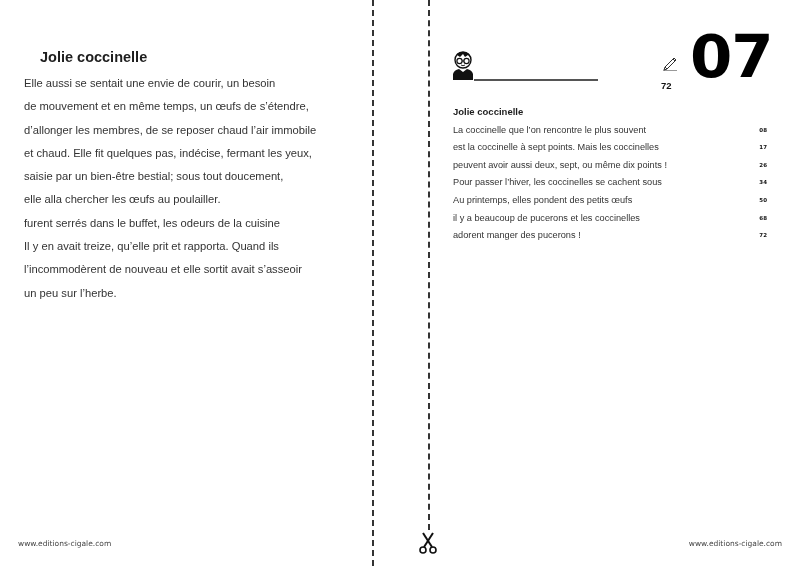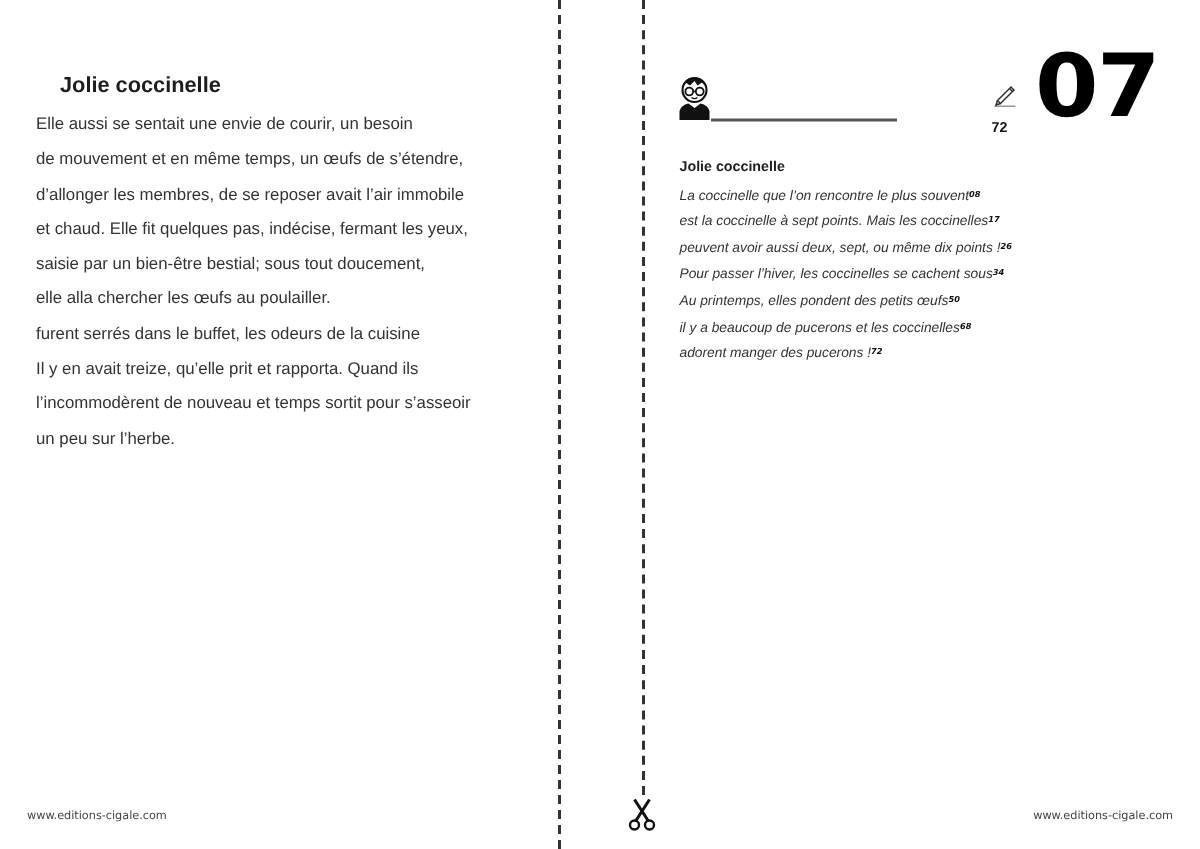--- a/index.html
+++ b/index.html
@@ -59,22 +59,22 @@
     transform: scaleX(1.05); transform-origin: left top;
   }
   .right-title {
     position: absolute; left: 453px; top: 106px;
     font-size: 9.5px; font-weight: bold; color: #1e1e1e;
   }
   .right-body {
     position: absolute; left: 453px; top: 121px; width: 318px;
   }
   .right-row {
-    display: flex; align-items: center;
-    height: 17.55px; font-size: 9.2px; color: #333; white-space: nowrap; font-style: italic;
+    display: flex; justify-content: space-between; align-items: center;
+    height: 17.55px; font-size: 9.2px; color: #333; white-space: nowrap;
   }
   .right-row .count {
     font-size: 5.5px; font-weight: bold; color: #111; margin-right: 4px;
     font-family: "DejaVu Sans", sans-serif;
   }
 </style>
 </head>
 <body>
 
 <div class="dash-left"></div>
@@ -83,27 +83,27 @@
   <line x1="7" y1="2" x2="16" y2="16" stroke="#111" stroke-width="2"></line>
   <line x1="17" y1="2" x2="8" y2="16" stroke="#111" stroke-width="2"></line>
   <circle cx="7" cy="19" r="3" fill="none" stroke="#111" stroke-width="1.6"></circle>
   <circle cx="17" cy="19" r="3" fill="none" stroke="#111" stroke-width="1.6"></circle>
 </svg>
 
 <div class="left-title">Jolie coccinelle</div>
 <div class="left-body">
   <div>Elle aussi se sentait une envie de courir, un besoin</div>
   <div>de mouvement et en même temps, un œufs de s’étendre,</div>
-  <div>d’allonger les membres, de se reposer avait l’air immobile</div>
+  <div>d’allonger les membres, de se reposer chaud l’air immobile</div>
   <div>et chaud. Elle fit quelques pas, indécise, fermant les yeux,</div>
   <div>saisie par un bien-être bestial; sous tout doucement,</div>
   <div>elle alla chercher les œufs au poulailler.</div>
   <div>furent serrés dans le buffet, les odeurs de la cuisine</div>
   <div>Il y en avait treize, qu’elle prit et rapporta. Quand ils</div>
-  <div>l’incommodèrent de nouveau et temps sortit pour s’asseoir</div>
+  <div>l’incommodèrent de nouveau et elle sortit avait s’asseoir</div>
   <div>un peu sur l’herbe.</div>
 </div>
 <div class="footer-left">www.editions-cigale.com</div>
 
 <svg class="avatar" viewBox="0 0 22 30">
   <circle cx="11" cy="10" r="8" fill="#fff" stroke="#111" stroke-width="1.4"></circle>
   <path d="M3 8 Q5 1 11 2 Q17 1 19 8 L16 5 L13 7 L11 4 L8 7 L5 5 Z" fill="#111"></path>
   <circle cx="7.5" cy="11" r="2.6" fill="none" stroke="#111" stroke-width="1.2"></circle>
   <circle cx="14.5" cy="11" r="2.6" fill="none" stroke="#111" stroke-width="1.2"></circle>
   <line x1="10" y1="11" x2="12" y2="11" stroke="#111" stroke-width="1"></line>

